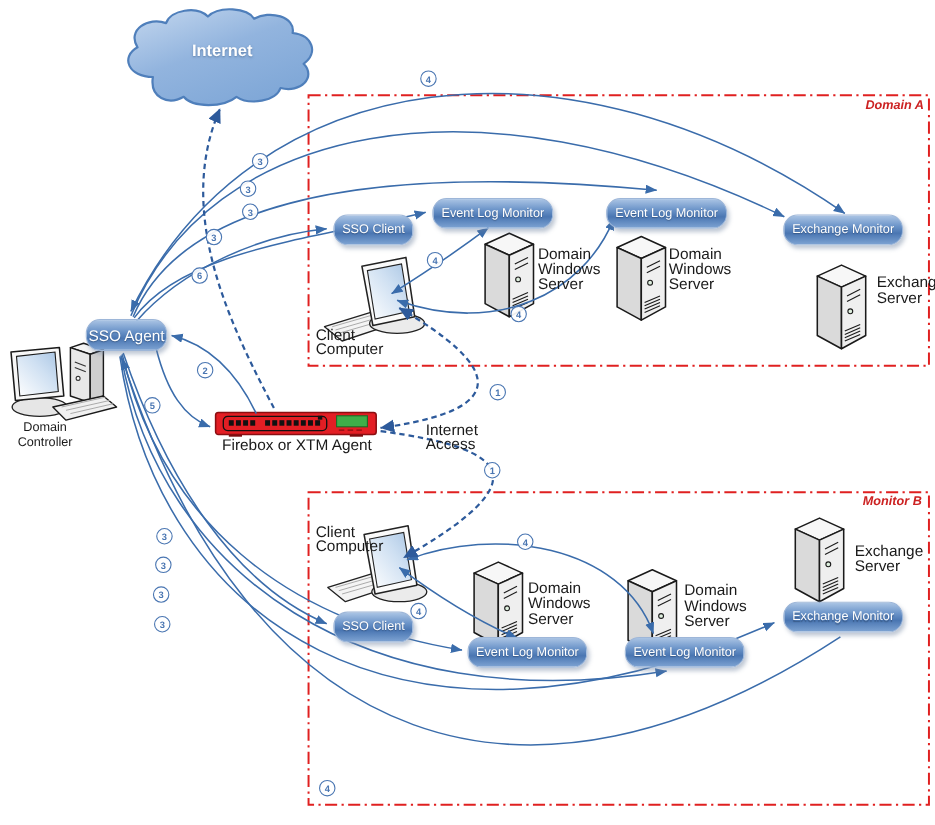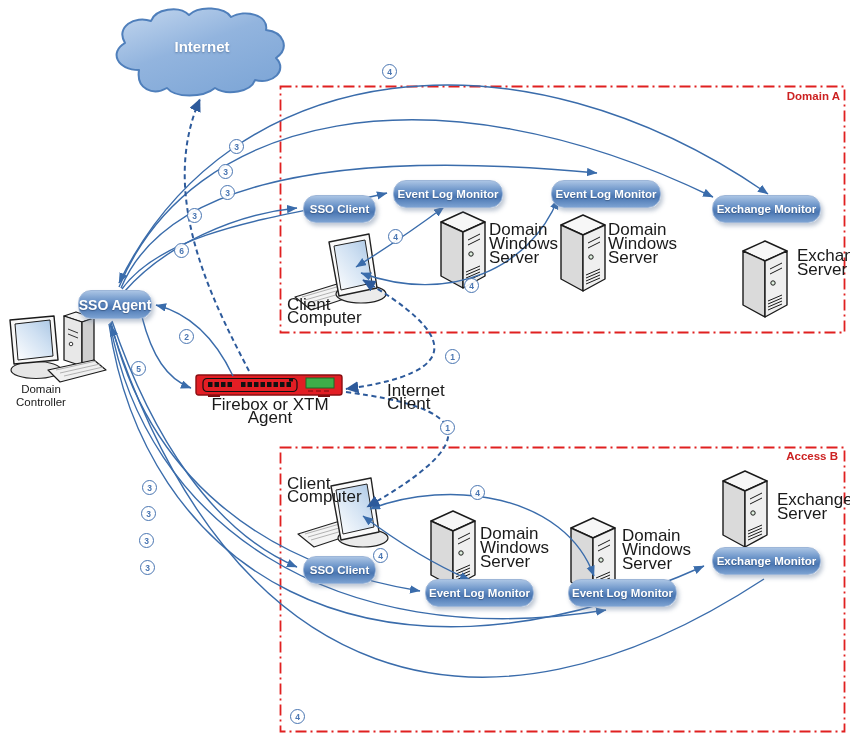--- a/index.html
+++ b/index.html
@@ -1,25 +1,25 @@
 <!DOCTYPE html>
 <html><head>
 <meta charset="utf-8">
 <style>
   html,body{margin:0;padding:0;background:#ffffff;}
   .stage{position:relative;width:850px;height:750px;overflow:hidden;
          font-family:"Liberation Sans",sans-serif;color:#1a1a1a;background:#fff;}
   .stage svg.layer{position:absolute;left:0;top:0;}
-  .lbl{position:absolute;font-size:17px;line-height:13px;}
+  .lbl{position:absolute;font-size:14px;line-height:13px;}
   .pill{position:absolute;display:flex;align-items:center;justify-content:center;
-        border-radius:13px;color:#fff;font-weight:bold;font-size:11.5px;white-space:nowrap;
+        border-radius:13px;color:#fff;font-weight:normal;font-size:11.5px;white-space:nowrap;
         background:linear-gradient(180deg,#aac4e4 0%,#6a93c8 38%,#4a76b2 62%,#7ca2d2 100%);
         border:1px solid #9db6d8;text-shadow:0 1px 1px rgba(30,50,80,.45);
         box-shadow:2px 3px 4px rgba(110,130,160,.45);}
-  .domain-title{position:absolute;color:#cc2222;font-size:11.5px;
+  .domain-title{position:absolute;color:#cc2222;font-style:italic;font-size:11.5px;
         width:70px;text-align:right;font-weight:bold;}
   .internet-text{position:absolute;left:150px;top:38px;width:104px;text-align:center;
         color:#fff;font-weight:bold;font-size:15px;text-shadow:0 1px 2px rgba(40,70,110,.5);}
   .step-marker{position:absolute;width:13px;height:13px;border-radius:50%;
         border:1px solid #4a76b2;background:rgba(255,255,255,.92);color:#4a76b2;
         font-size:8.5px;font-weight:bold;display:flex;align-items:center;justify-content:center;}
   .mlt{white-space:normal;}
   .ctr{text-align:center;}
 </style>
 </head>
@@ -182,21 +182,21 @@
     <g fill="none" stroke="#2d5a9b" stroke-width="2" stroke-dasharray="5 3.5">
       <path d="M 249,371 C 212,300 158,195 200,99" marker-end="url(#ahd)"></path>
       <path d="M 363,280 C 452,332 470,372 346,389" marker-start="url(#ahdr)" marker-end="url(#ahd)"></path>
       <path d="M 346,392 C 468,408 488,438 367,507" marker-end="url(#ahd)"></path>
     </g>
   </svg>
 
   <div class="internet-text">Internet</div>
 
   <div class="domain-title" style="left:770px;top:90px;">Domain A</div>
-  <div class="domain-title" style="left:768px;top:450px;">Access B</div>
+  <div class="domain-title" style="left:768px;top:450px;">Monitor B</div>
 
   <div class="pill" style="left:78px;top:290px;width:72px;height:27px;font-size:14px;">SSO Agent</div>
 
   <div class="pill" style="left:303px;top:195px;width:71px;height:26px;">SSO Client</div>
   <div class="pill" style="left:393px;top:180px;width:108px;height:26px;">Event Log Monitor</div>
   <div class="pill" style="left:551px;top:180px;width:108px;height:26px;">Event Log Monitor</div>
   <div class="pill" style="left:712px;top:195px;width:107px;height:26px;">Exchange Monitor</div>
 
   <div class="pill" style="left:303px;top:556px;width:71px;height:26px;">SSO Client</div>
   <div class="pill" style="left:425px;top:579px;width:107px;height:26px;">Event Log Monitor</div>
@@ -209,21 +209,21 @@
   <div class="lbl mlt" style="left:489px;top:223px;width:60px;line-height:14px;">Domain Windows Server</div>
   <div class="lbl mlt" style="left:608px;top:223px;width:60px;line-height:14px;">Domain Windows Server</div>
   <div class="lbl mlt" style="left:797px;top:249px;width:55px;line-height:14px;">Exchange Server</div>
 
   <div class="lbl mlt" style="left:480px;top:527px;width:60px;line-height:14px;">Domain Windows Server</div>
   <div class="lbl mlt" style="left:622px;top:529px;width:60px;line-height:14px;">Domain Windows Server</div>
   <div class="lbl mlt" style="left:777px;top:493px;width:60px;line-height:14px;">Exchange Server</div>
 
   <div class="lbl mlt ctr" style="left:-2px;top:383px;width:86px;font-size:11.5px;">Domain Controller</div>
   <div class="lbl ctr" style="left:200px;top:398px;width:140px;">Firebox or XTM Agent</div>
-  <div class="lbl" style="left:387px;top:384px;width:90px;">Internet Client</div>
+  <div class="lbl" style="left:387px;top:384px;width:90px;">Internet Access</div>
 
 <div class="step-marker" style="left: 382px; top: 64px;">4</div>
     <div class="step-marker" style="left: 229px; top: 139px;">3</div>
     <div class="step-marker" style="left: 218px; top: 164px;">3</div>
     <div class="step-marker" style="left: 220px; top: 185px;">3</div>
     <div class="step-marker" style="left: 187px; top: 208px;">3</div>
     <div class="step-marker" style="left: 174px; top: 243px;">6</div>
     <div class="step-marker" style="left: 179px; top: 329px;">2</div>
     <div class="step-marker" style="left: 131px; top: 361px;">5</div>
     <div class="step-marker" style="left: 445px; top: 349px;">1</div>

